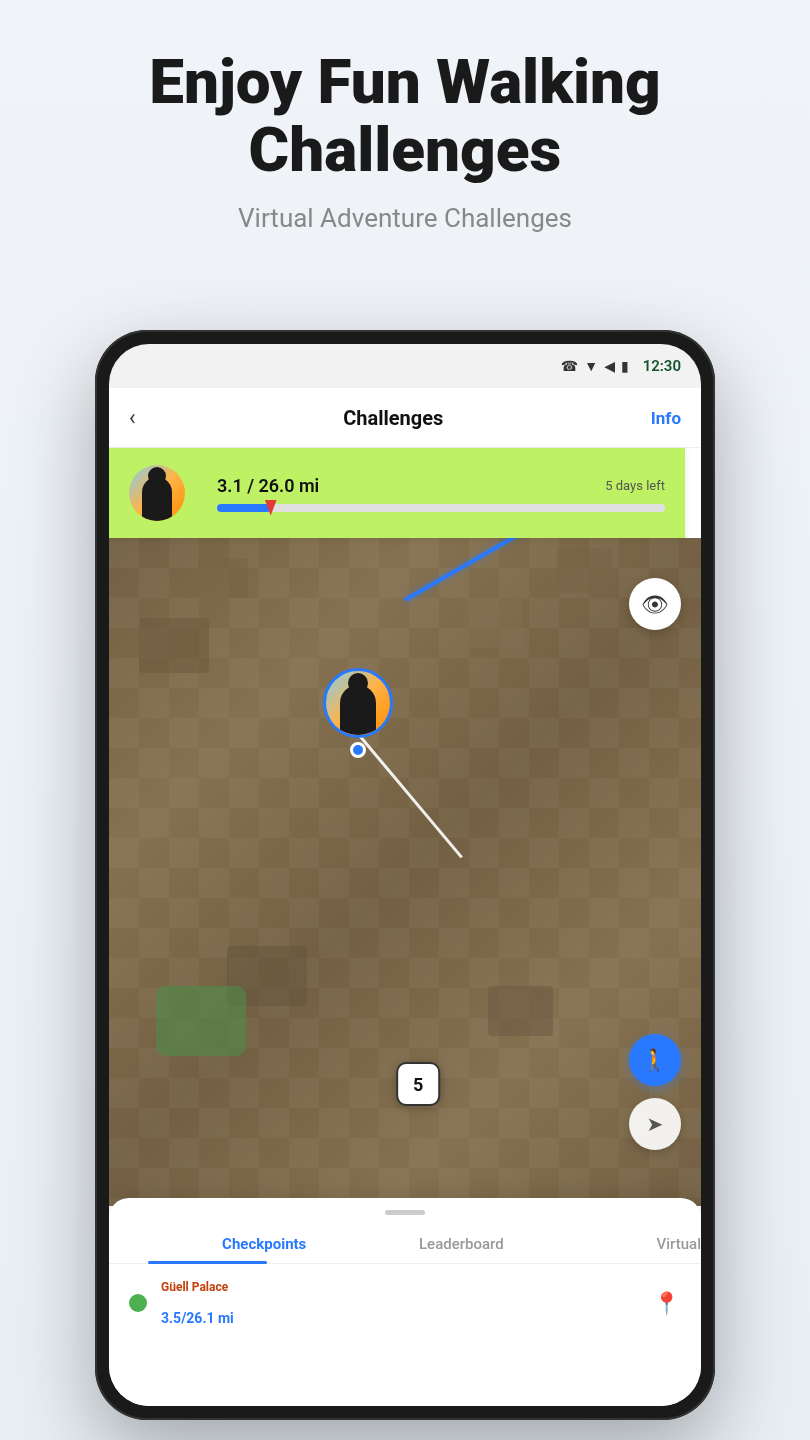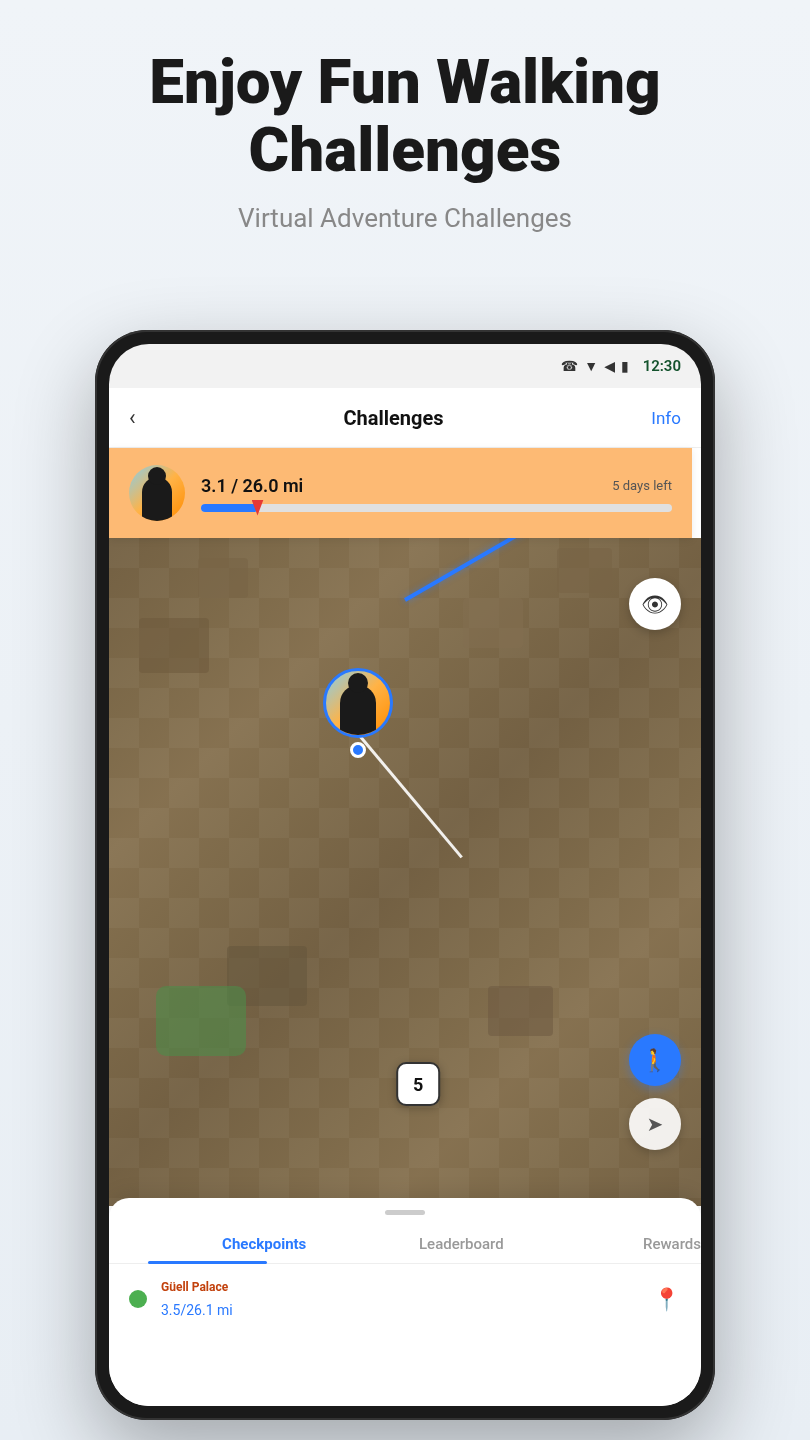--- a/index.html
+++ b/index.html
@@ -111,37 +111,37 @@
       color: #333;
       cursor: pointer;
     }
     .app-bar-title {
       font-size: 20px;
       font-weight: 700;
       color: #111;
     }
     .info-btn {
       font-size: 17px;
-      font-weight: 400;
+      font-weight: 700;
       color: #2979ff;
       cursor: pointer;
     }
 
     
     .progress-card {
       position: absolute;
       top: 104px;
       left: 0;
-      right: 9px;
+      right: 16px;
       height: 90px;
-      background: #fdba74;
+      background: #bef264;
       display: flex;
       align-items: center;
       padding: 0 20px;
-      gap: 16px;
+      gap: 32px;
       z-index: 15;
       box-shadow: 0 2px 8px rgba(0,0,0,0.08);
     }
     .avatar-circle {
       width: 56px;
       height: 56px;
       border-radius: 50%;
       overflow: hidden;
       flex-shrink: 0;
       background: linear-gradient(135deg, #87CEEB 0%, #FFB347 50%, #FF8C00 100%);
@@ -455,22 +455,22 @@
       flex: 1;
     }
     .checkpoint-name {
       font-size: 12px;
       font-weight: 700;
       color: #c2410c;
     }
     .checkpoint-distance {
       font-size: 14px;
       color: #2979ff;
-      font-weight: 400;
-      margin-top: 8px;
+      font-weight: 700;
+      margin-top: 16px;
     }
     .checkpoint-pin-icon {
       font-size: 22px;
       color: #aaa;
     }
 
     
     .park-area {
       position: absolute;
       bottom: 150px;
@@ -578,21 +578,21 @@
       <div class="drag-handle"></div>
 
       <div class="tabs">
         <div class="tab active">
           <span>Checkpoints</span>
         </div>
         <div class="tab">
           <span>Leaderboard</span>
         </div>
         <div class="tab">
-          <span>Rewards</span>
+          <span>Virtual</span>
         </div>
       </div>
 
       <div class="checkpoint-item">
         <div class="checkpoint-dot"></div>
         <div class="checkpoint-content">
           <div class="checkpoint-name">Güell Palace</div>
           <div class="checkpoint-distance">3.5/26.1 mi</div>
         </div>
         <span class="checkpoint-pin-icon">📍</span>

